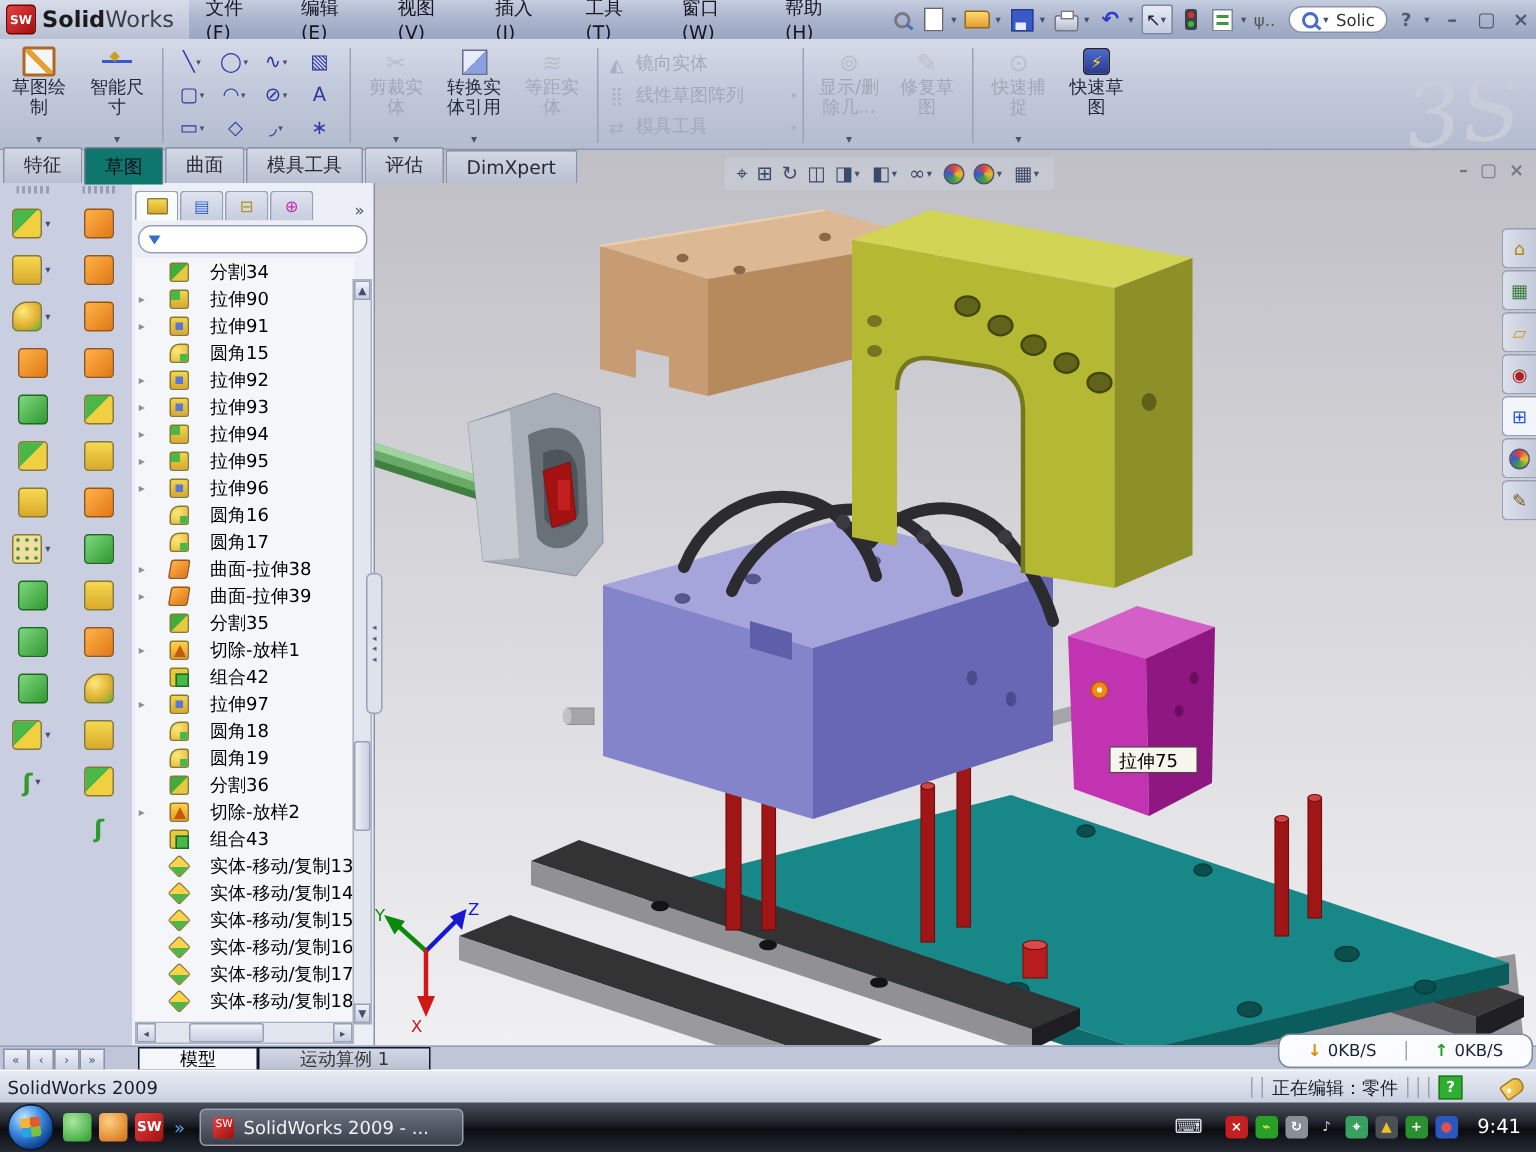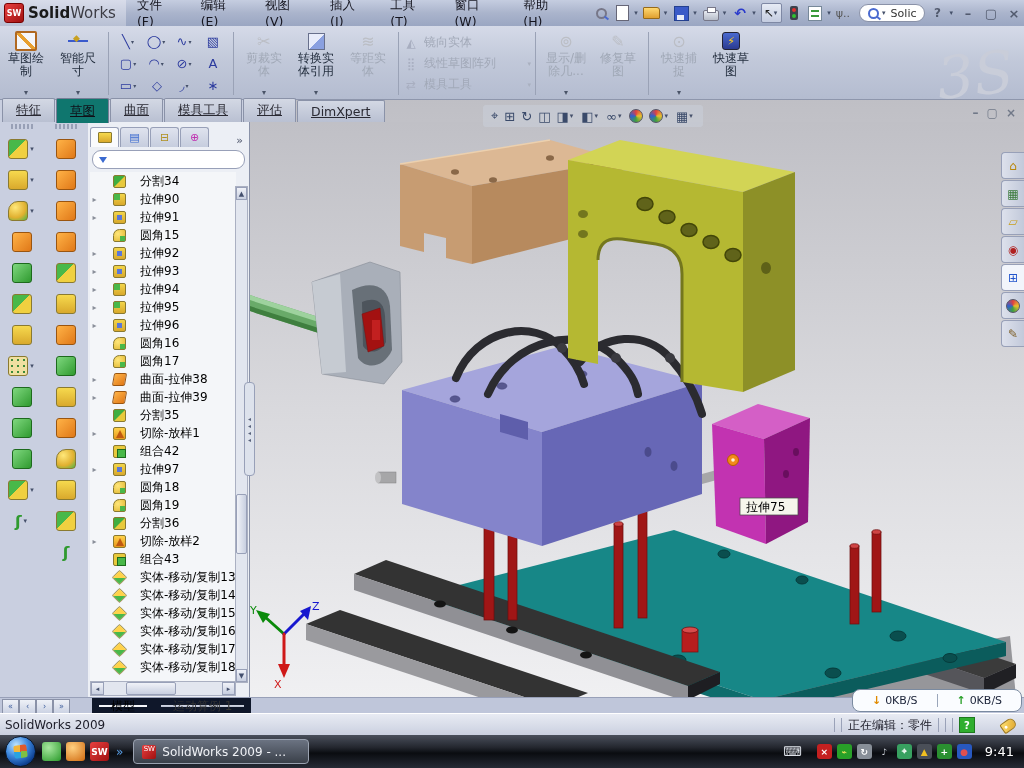--- a/index.html
+++ b/index.html
@@ -73,21 +73,21 @@
   .ic-convert{width:15px;height:15px;background:linear-gradient(135deg,#e8ecfa 0 50%,#8aa0e0 50%);border:1px solid #68708c;}
   .ic-rapid{width:16px;height:16px;background:linear-gradient(#4a6ad0,#2a3a90);border-radius:3px;color:#ffd020;
     font-size:11px;display:flex;align-items:center;justify-content:center;border:1px solid #223;}
   #watermark{right:10px;top:20px;font-family:"DejaVu Serif","Liberation Serif",serif;
     font-style:italic;font-size:58px;color:#c9cdd9;transform:rotate(-6deg);line-height:1;}
 
   
   #tabrow{left:2px;top:100px;height:22px;display:flex;align-items:flex-end;z-index:30;}
   .ctab{padding:3px 13px 3px;margin-right:1px;font-size:12.5px;color:#2a2a33;
     background:linear-gradient(180deg,#d3d8e4,#b9c0d2);border:1px solid #8a92a8;border-bottom:none;
-    border-radius:2px 2px 0 0;text-decoration:underline;}
+    border-radius:2px 2px 0 0;}
   .ctab.active{background:#0f766e;color:#101018;padding-top:4px;position:relative;top:1px;border-color:#767e96;}
 
   
   #viewport{left:250px;top:100px;width:774px;height:597px;
     background:linear-gradient(180deg,#bfbfc5 0%,#cfcfd4 28%,#e3e3e7 62%,#f1f1f3 100%);z-index:1;}
   #scene{position:absolute;left:0;top:22px;width:774px;height:575px;}
   #hud{left:233px;top:5px;height:22px;display:flex;align-items:center;gap:2px;padding:0 6px;
     background:rgba(205,210,222,.45);border-radius:3px;z-index:5;}
   .hudic{display:flex;align-items:center;gap:1px;color:#3a4a6a;font-size:13px;padding:0 2px;}
   .hudball{width:12px;height:12px;border-radius:50%;background:conic-gradient(#e04040,#e8c030,#40a040,#3060d0,#e04040);border:1px solid #556;}
@@ -162,21 +162,21 @@
   #hthumb{width:48px;margin-left:22px;background:linear-gradient(#f0f2f8,#c8cfe0);border:1px solid #98a0b8;border-radius:2px;}
   #splitter{left:244px;top:382px;width:9px;height:92px;background:#dde2ec;border:1px solid #98a0b8;
     border-radius:4px;z-index:20;display:flex;flex-direction:column;align-items:center;justify-content:center;gap:3px;}
   #splitter span{font-size:6px;color:#5a647c;line-height:4px;}
 
   
   #doctabs{left:0;top:697px;width:1024px;height:16px;background:#bfc6da;border-top:1px solid #98a0b8;
     display:flex;align-items:stretch;z-index:20;}
   .navbtn{width:15px;margin-top:1px;background:linear-gradient(#eef1f7,#ccd3e4);border:1px solid #8a92a8;
     font-size:8px;color:#3a5a9a;display:flex;align-items:center;justify-content:center;}
-  .dtab{padding:0 12px;display:flex;align-items:center;font-size:12px;border:7px solid #0f172a;color:#333;
+  .dtab{padding:0 27px;display:flex;align-items:center;font-size:12px;border:1px solid #0f172a;color:#333;
     background:linear-gradient(#d3d8e4,#b9c0d2);}
   .dtab.active{background:#f4f6fa;color:#000;}
 
   
   #statusbar{left:0;top:713px;width:1024px;height:22px;background:linear-gradient(#e8ebf3,#c9cfdf);
     border-top:1px solid #fff;display:flex;align-items:center;z-index:20;font-size:12px;color:#1c1c28;}
   #statusbar .right{margin-left:auto;display:flex;align-items:center;gap:6px;padding-right:8px;}
   .ssep{width:1px;height:14px;background:#9aa2b8;}
   .helpbox{width:14px;height:14px;background:#2fae2f;border:1px solid #1d7a1d;color:#fff;font-size:10px;
     font-weight:bold;display:flex;align-items:center;justify-content:center;}

